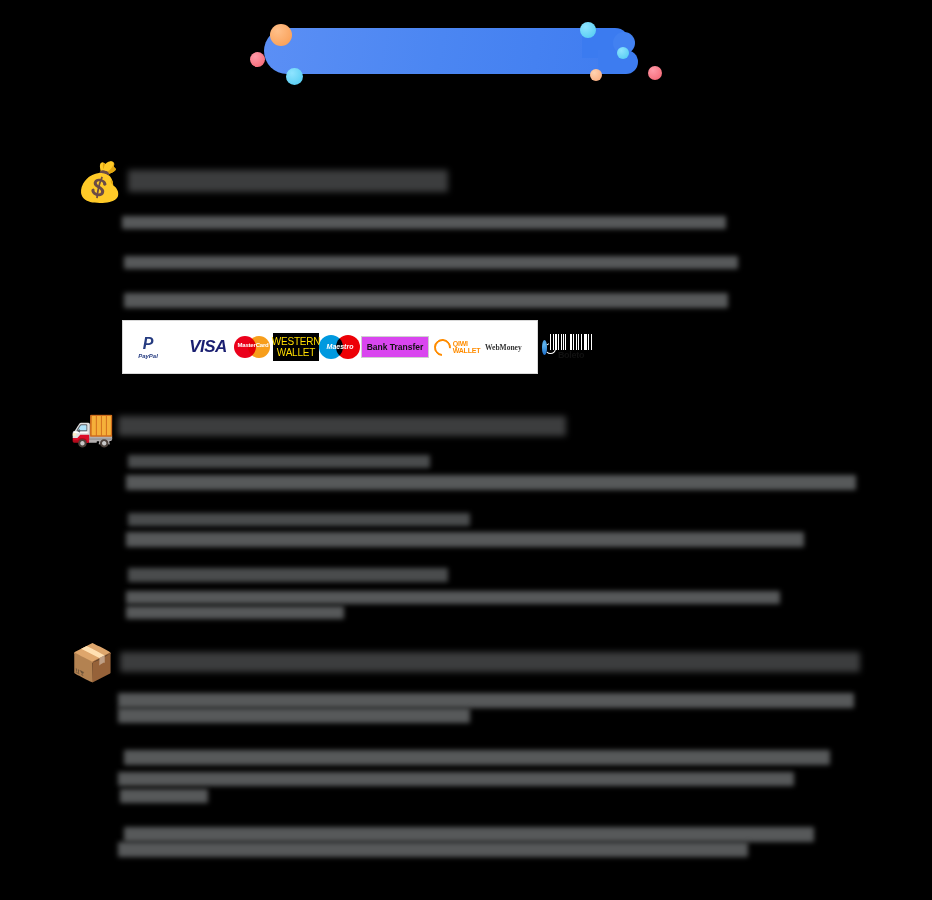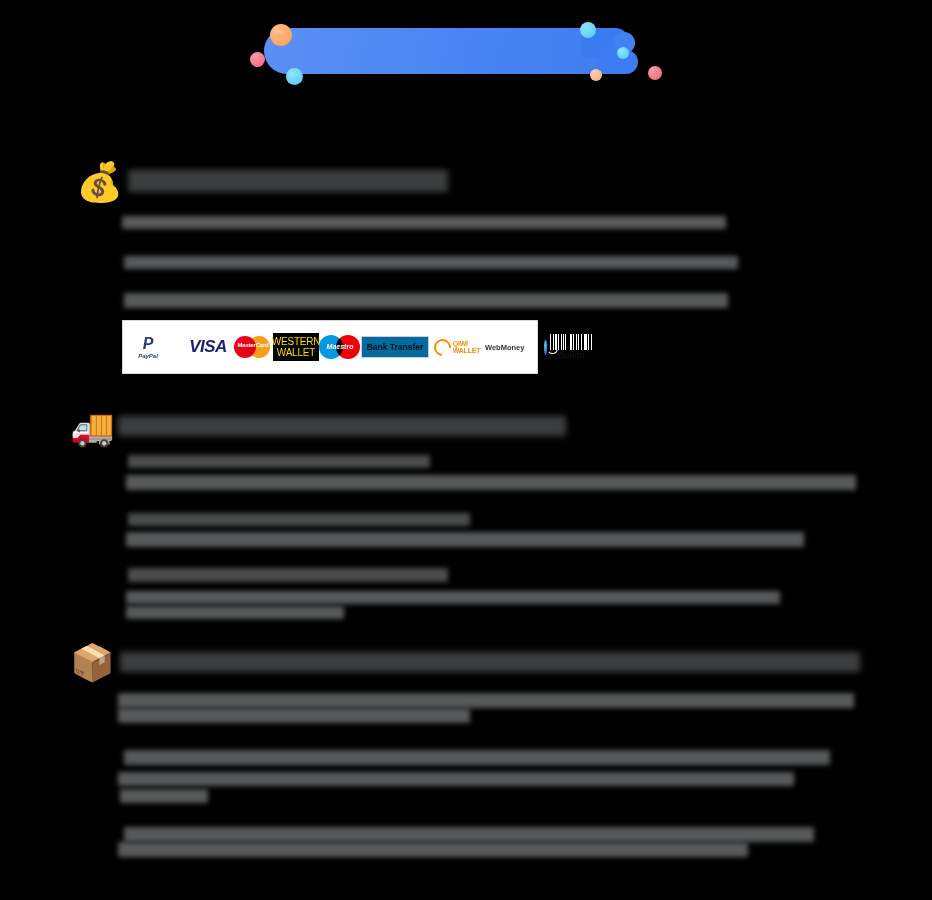--- a/index.html
+++ b/index.html
@@ -170,35 +170,35 @@
   .ms-c1, .ms-c2 { position: absolute; top: 3px; width: 24px; height: 24px; border-radius: 50%; }
   .ms-c1 { left: 0px; background: #0099df; }
   .ms-c2 { left: 17px; background: #ed0006; mix-blend-mode: multiply; }
   .ms-txt {
     position: absolute; left: 0; top: 11px; width: 42px; text-align: center;
     font-size: 7px; font-weight: bold; font-style: italic; color: #ffffff; z-index: 3;
   }
 
   
   .lg-bank {
-    width: 68px; height: 22px; background: #0369a1; border: 1px solid #cfcfcf;
+    width: 68px; height: 22px; background: #d946ef; border: 1px solid #cfcfcf;
   }
   .lg-bank span { font-size: 8.5px; font-weight: bold; color: #111111; }
 
   
   .lg-qiwi { width: 56px; gap: 2px; }
   .qw-o {
     width: 17px; height: 17px; border: 2.6px solid #ff8c00; border-radius: 50%;
     border-bottom-color: transparent; transform: rotate(-40deg);
   }
   .qw-t { display: flex; flex-direction: column; line-height: 1.05; }
   .qw-t b { font-size: 7px; color: #ff8c00; font-weight: bold; letter-spacing: -0.2px; }
 
   
-  .lg-wm { width: 62px; gap: 20px; }
+  .lg-wm { width: 62px; gap: 20px; font-family: Liberation Serif, serif; }
   .lg-wm .wm-word { font-size: 7.5px; font-weight: bold; color: #333333; }
   .wm-ball {
     width: 15px; height: 15px; border-radius: 50%;
     background: radial-gradient(circle at 35% 30%, #63b8ee, #1769c8);
     position: relative;
   }
   .wm-ball::after {
     content: ""; position: absolute; left: 3px; top: 3px; width: 9px; height: 9px;
     border-radius: 50%; border: 1.2px solid #ffffff; border-left-color: transparent;
   }

